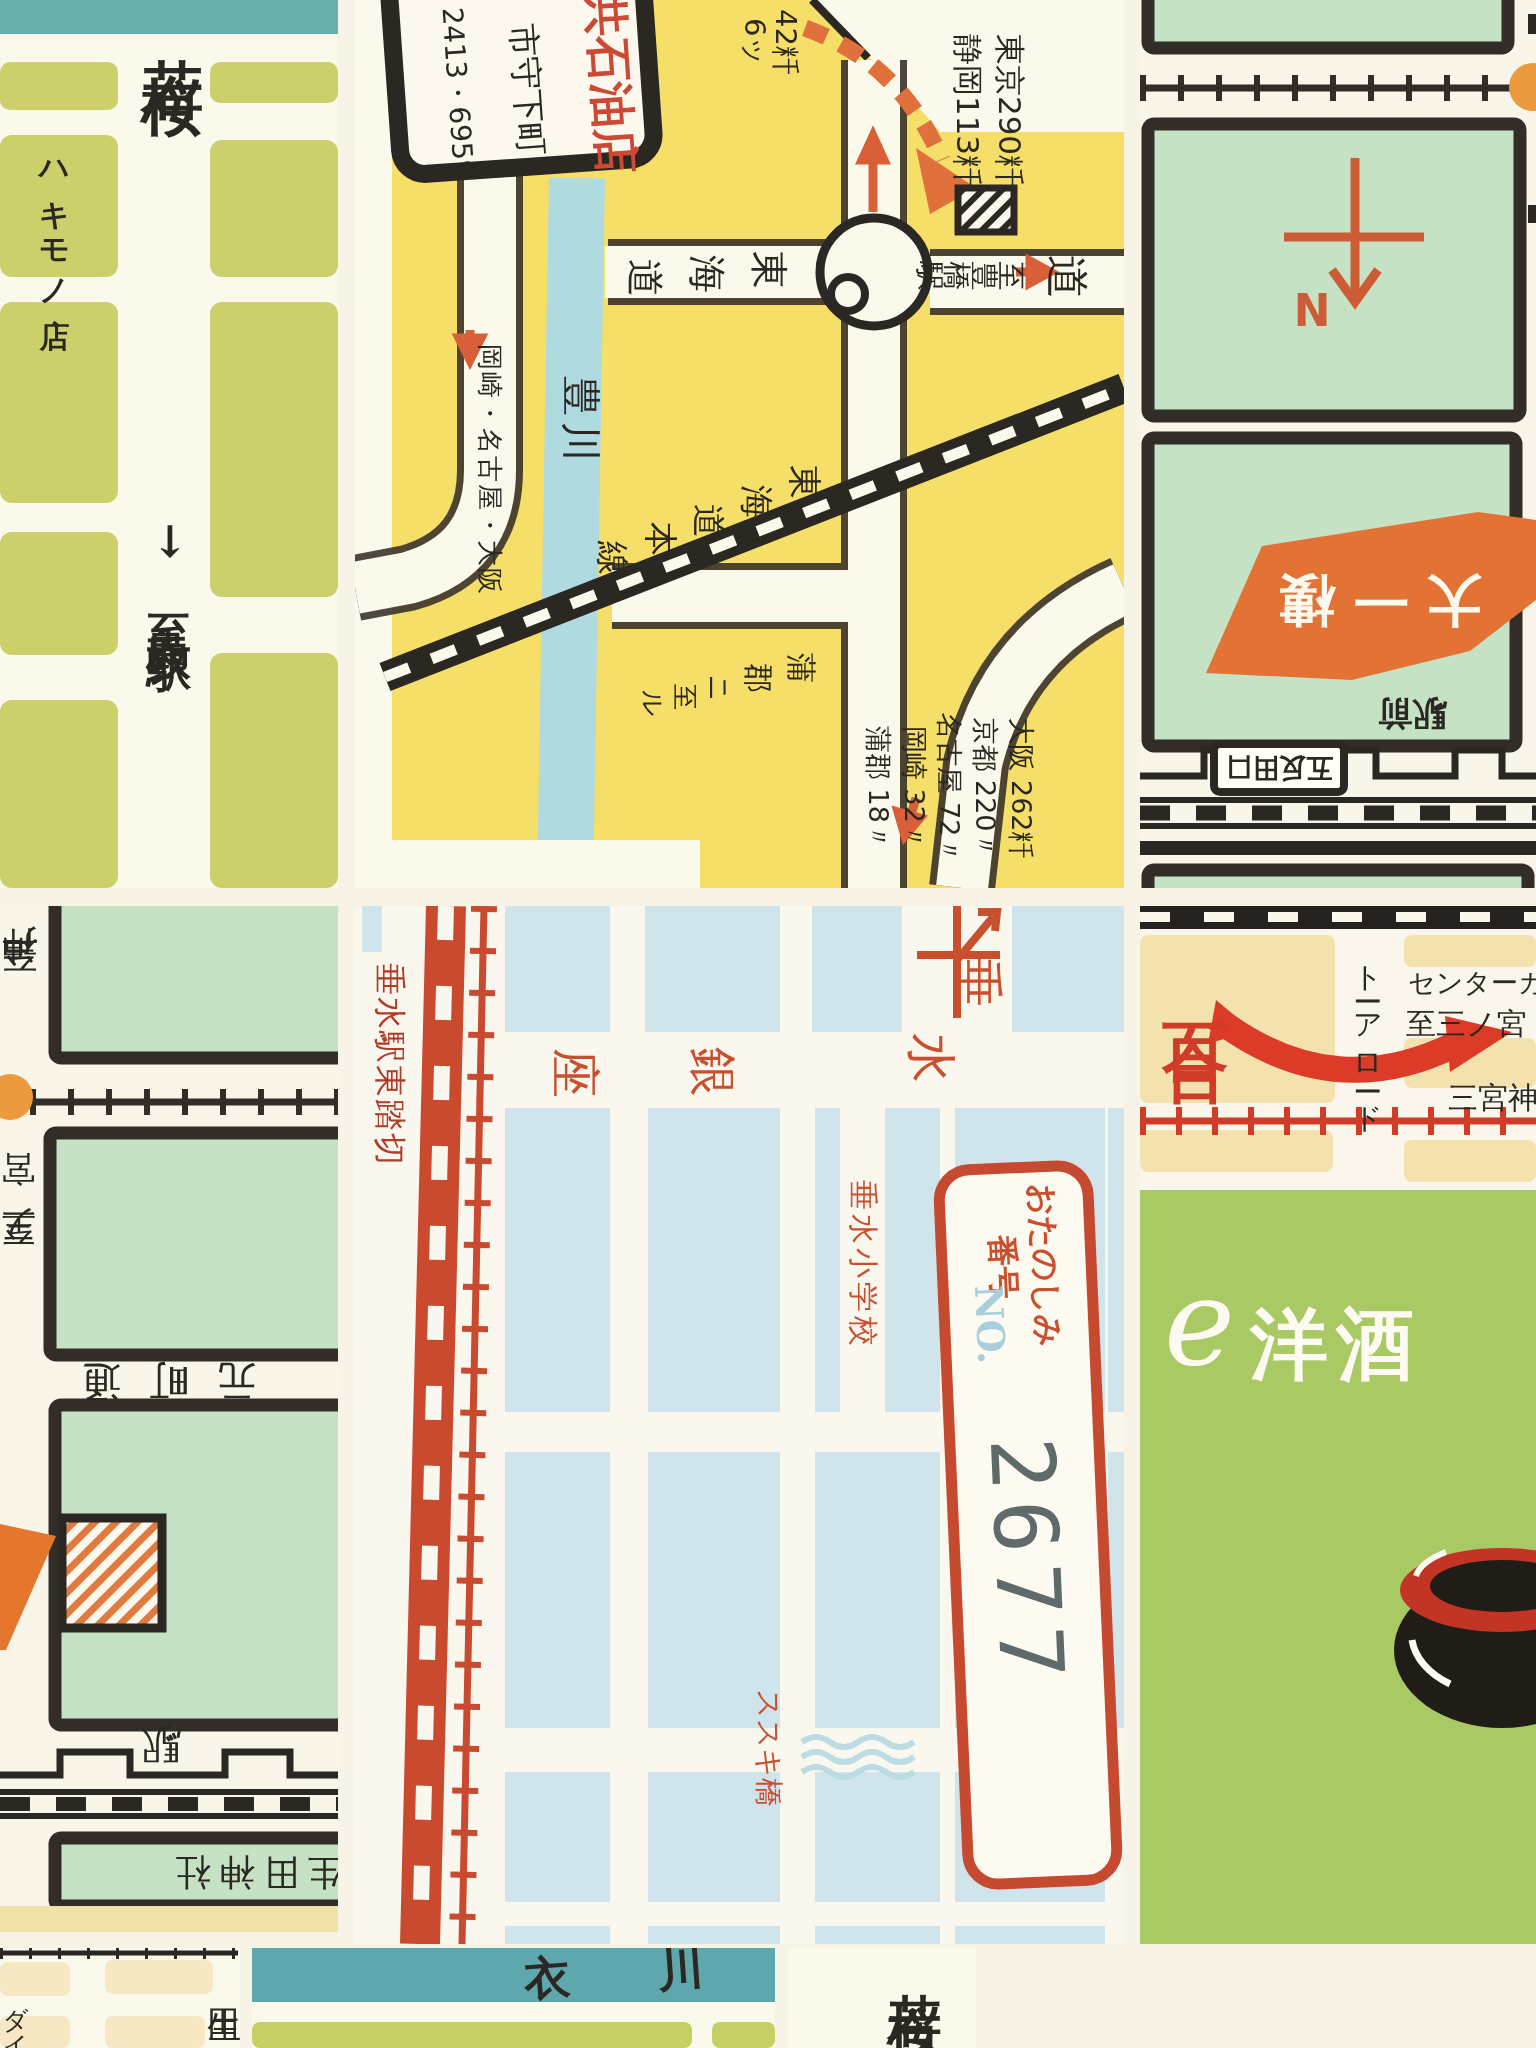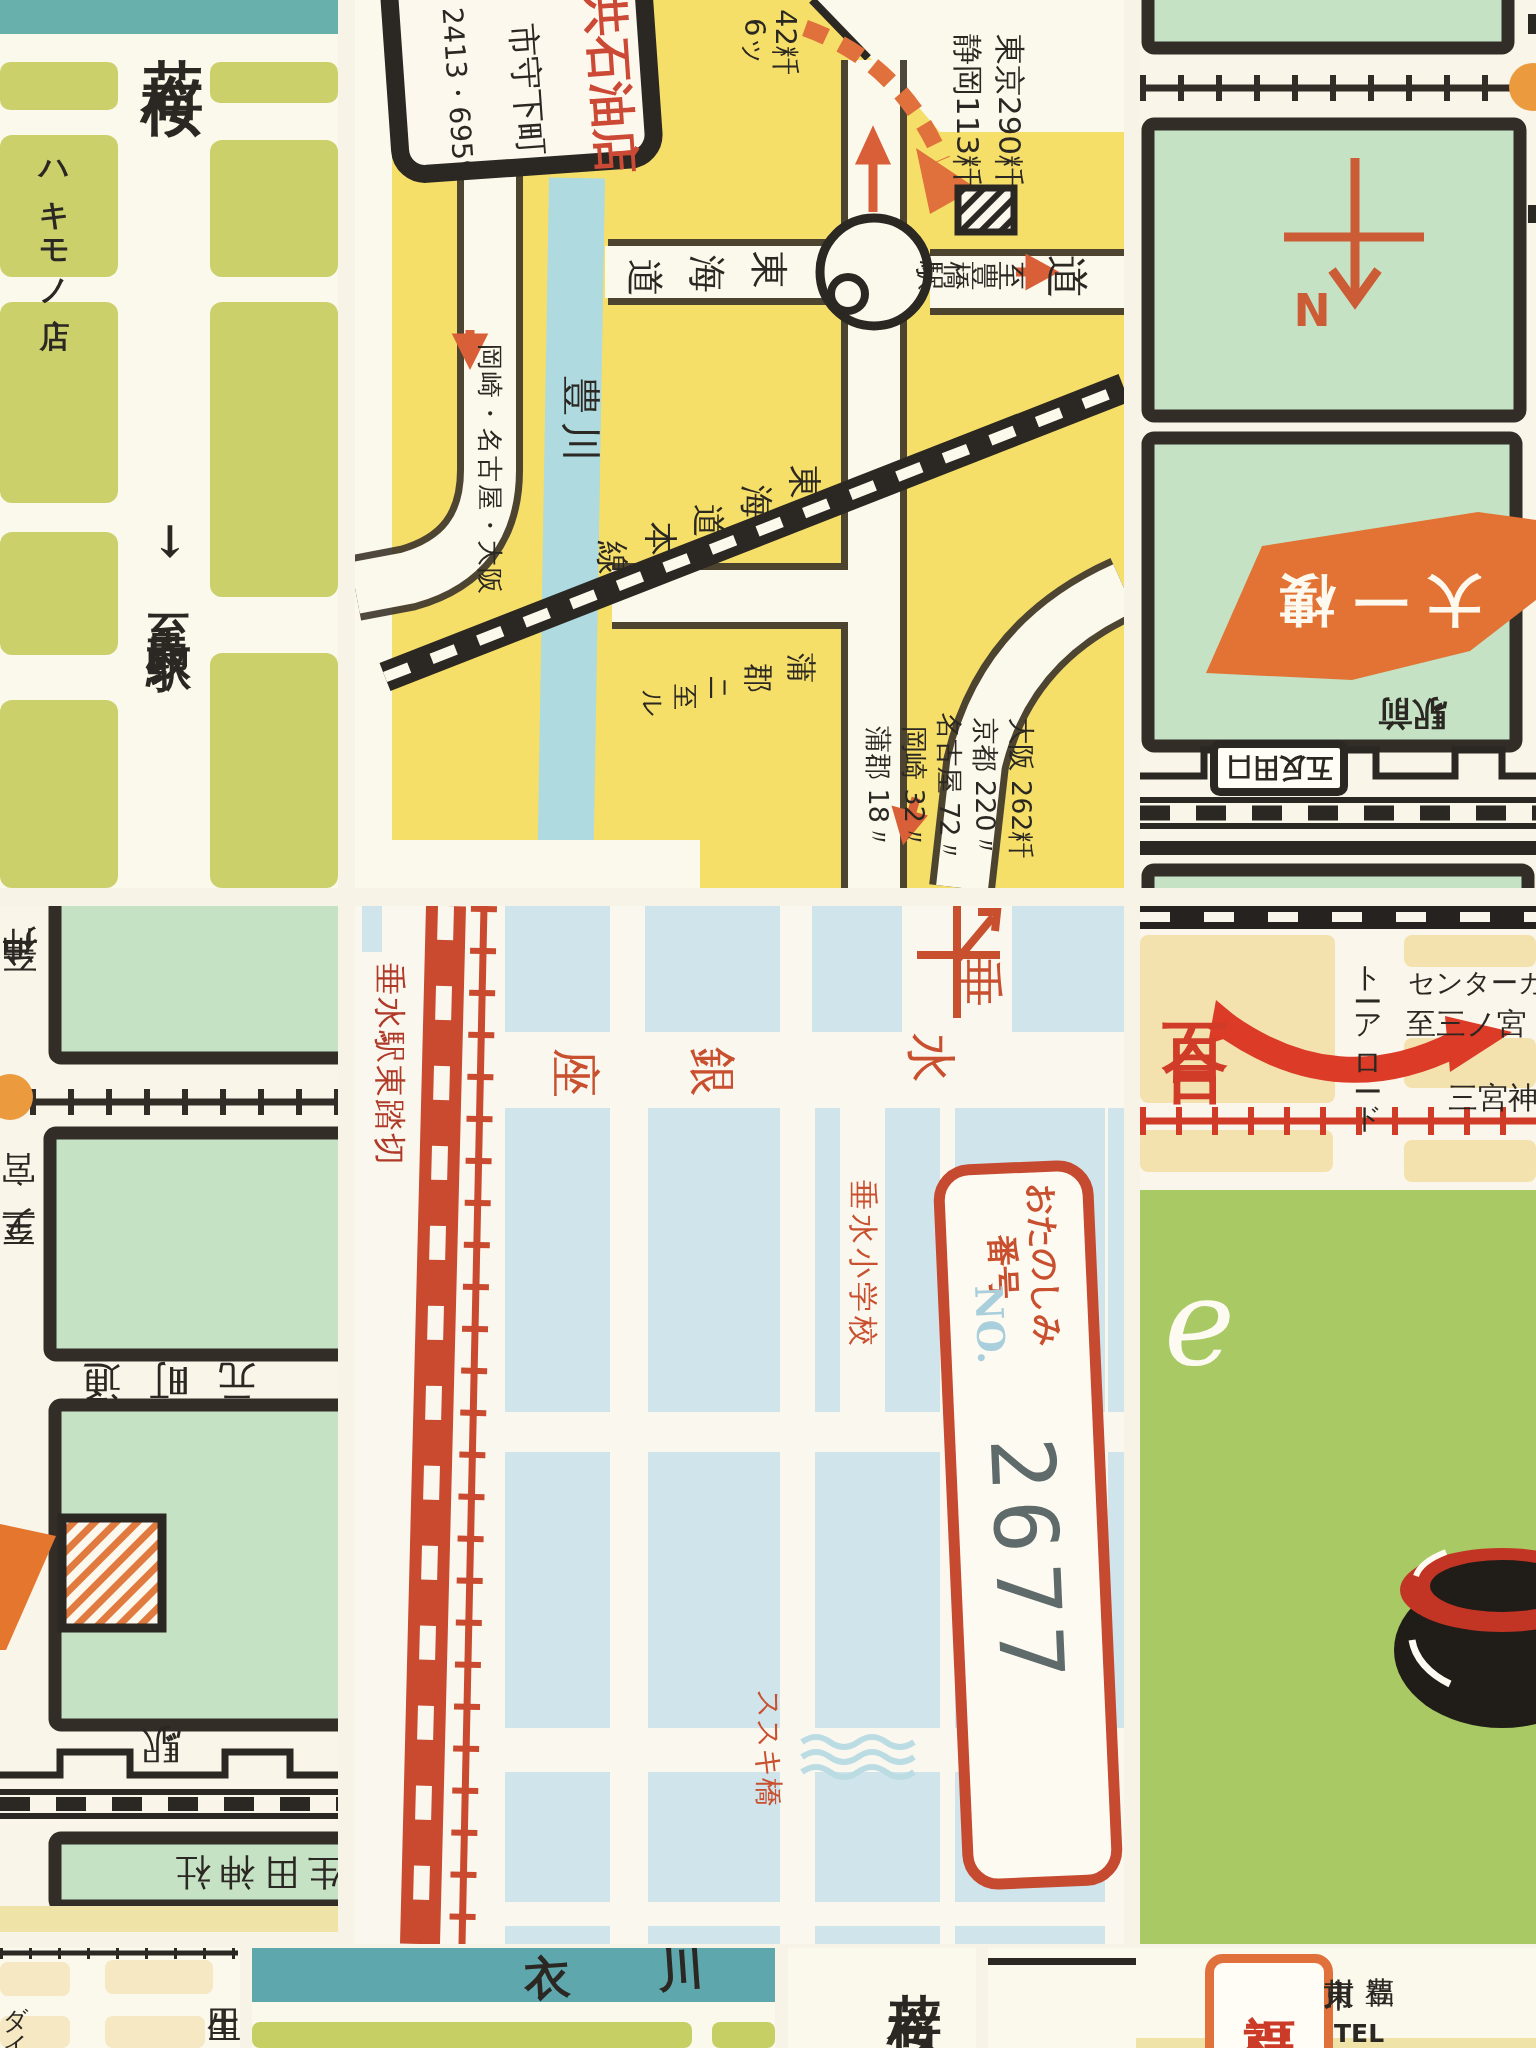--- a/index.html
+++ b/index.html
@@ -300,20 +300,21 @@
         <path d="M 1412,1640 a 92,62 0 0 0 38,44" stroke="#fdfaf1" stroke-width="7" fill="none"></path>
         <path d="M 1416,1576 a 96,40 0 0 1 30,-24" stroke="#fdfaf1" stroke-width="6" fill="none"></path>
       </g>
     </svg>
     <div class="lbl vtext" style="left:20px;top:66px;font-size:66px;color:#d03c28;font-weight:bold;letter-spacing:12px;">百合</div>
     <div class="lbl vtext" style="left:212px;top:39px;font-size:29px;letter-spacing:8px;">トーアロード</div>
     <div class="lbl" style="left:268px;top:62px;font-size:27px;">センターカ</div>
     <div class="lbl" style="left:266px;top:102px;font-size:30px;">至三ノ宮</div>
     <div class="lbl" style="left:308px;top:176px;font-size:30px;">三宮神</div>
     <div class="lbl" style="left:24px;top:352px;font-size:120px;color:#fdfaf1;font-family:'DejaVu Serif',serif;font-style:italic;">e</div>
+    <div class="lbl" style="left:110px;top:396px;font-size:78px;color:#fdfaf1;font-weight:bold;letter-spacing:8px;">洋酒</div>
   </div>
 
   <div class="panel" style="left:0;top:1948px;width:240px;height:100px;background:#fbf8ec;">
     <svg width="240" height="100" viewBox="0 1948 240 100">
       <line x1="0" y1="1953" x2="238" y2="1953" stroke="#2b2722" stroke-width="12" stroke-dasharray="3 26"></line>
       <line x1="0" y1="1953" x2="238" y2="1953" stroke="#2b2722" stroke-width="5"></line>
       <g fill="#f5e8c2">
         <rect x="0" y="1962" width="70" height="34" rx="8"></rect>
           <rect x="105" y="1960" width="108" height="34" rx="8"></rect>
         <rect x="0" y="2016" width="70" height="32" rx="8"></rect>
@@ -330,26 +331,14 @@
       <rect x="252" y="2022" width="440" height="26" rx="8" fill="#c5cf63"></rect>
       <rect x="712" y="2022" width="63" height="26" rx="8" fill="#c5cf63"></rect>
     </svg>
     <div class="lbl hand" style="left:272px;top:0px;font-size:46px;letter-spacing:36px;transform:rotate(-4deg);">衣 川</div>
   </div>
 
   <div class="panel" style="left:788px;top:1948px;width:188px;height:100px;background:#fbf8ec;">
     <div class="lbl vtext hand" style="left:98px;top:2px;font-size:54px;letter-spacing:10px;">若桜</div>
   </div>
 
-  <div class="panel" style="left:988px;top:1948px;width:548px;height:100px;background:#fbf8ec;">
-    <svg width="548" height="100" viewBox="988 1948 548 100">
-      <rect x="988" y="1958" width="148" height="7" fill="#2b2722"></rect>
-      <rect x="1136" y="2038" width="400" height="10" fill="#f0e3a8"></rect>
-    </svg>
-    <div class="osign" style="left:217px;top:6px;width:110px;height:110px;">
-      <div class="lbl vtext" style="left:26px;top:8px;font-size:54px;color:#cc3b28;font-weight:bold;letter-spacing:8px;">福引</div>
-    </div>
-    <div class="lbl vtext" style="left:334px;top:6px;font-size:31px;">東川市</div>
-    <div class="lbl vtext" style="left:376px;top:6px;font-size:29px;">豊福</div>
-    <div class="lbl" style="left:346px;top:72px;font-size:25px;font-weight:bold;">TEL</div>
-  </div>
 
 </div>
 
 </body></html>

